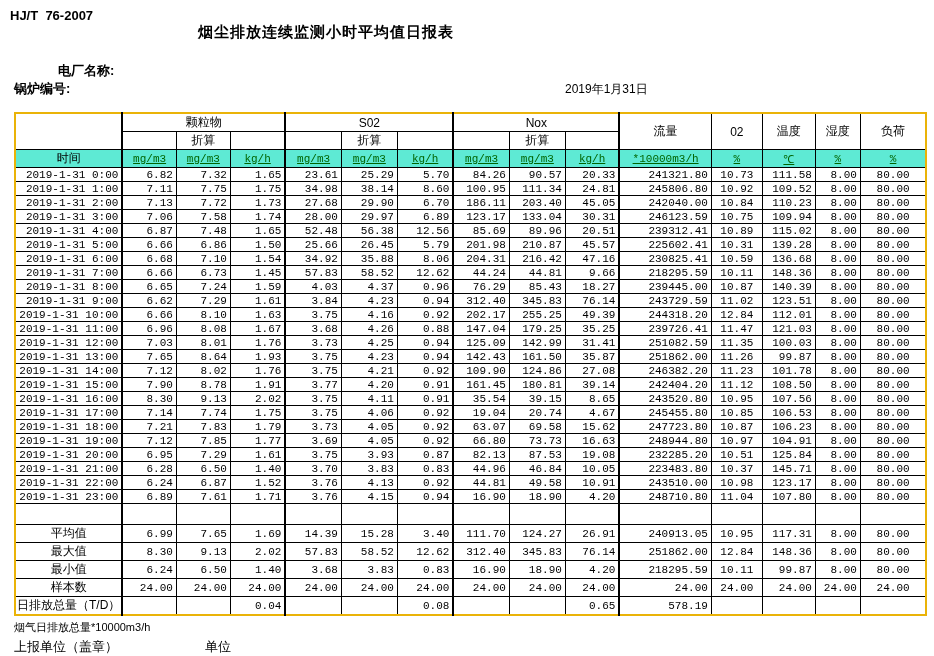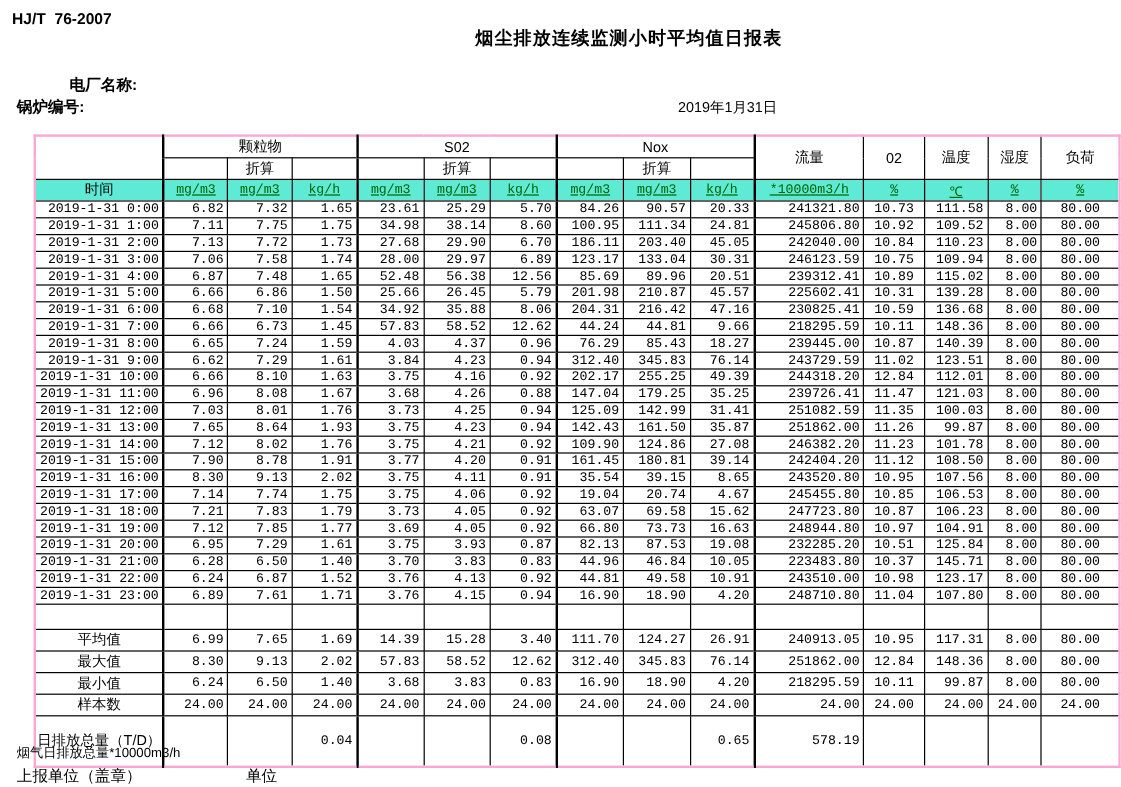--- a/index.html
+++ b/index.html
@@ -2,44 +2,44 @@
 <html><head>
 <meta charset="utf-8">
 <style>
   html,body{margin:0;padding:0;}
   body{
     width:934px;height:656px;background:#ffffff;position:relative;
     font-family:"Liberation Sans", sans-serif;color:#000;overflow:hidden;
   }
   .abs{position:absolute;}
   #standard{left:10px;top:8px;font-weight:bold;font-size:13px;white-space:pre;}
-  #title{left:0;top:23px;width:652px;text-align:right;font-weight:bold;font-size:15px;letter-spacing:1px;}
+  #title{left:0;top:23px;width:652px;text-align:center;font-weight:bold;font-size:15px;letter-spacing:1px;}
   #plant-label{left:14px;top:62px;font-weight:bold;font-size:13px;margin-left:44px;}
   #boiler-label{left:14px;top:80px;font-weight:bold;font-size:13px;}
   #report-date{left:565px;top:81px;font-size:12px;}
   #note{left:14px;top:620px;font-size:11px;}
   #report-unit{left:14px;top:638px;font-size:13px;}
   #unit-word{left:205px;top:638px;font-size:13px;}
 
   table#report{
     position:absolute;left:14px;top:112px;border-collapse:collapse;table-layout:fixed;
-    border:2px solid #f9a8d4;font-size:11px;font-family:"Liberation Mono", monospace;margin-left:14px;
+    border:2px solid #eab308;font-size:11px;font-family:"Liberation Mono", monospace;
   }
   #report td{border:1px solid #000;padding:0 3px;white-space:nowrap;overflow:hidden;}
   #report .gl{border-left-width:2px;}
   #report thead td{height:15px;text-align:center;font-size:12px;font-family:"Liberation Sans", sans-serif;}
   #report .green{background:#5eead4;}
   #report .unit{color:#006400;font-size:11px;font-family:"Liberation Mono", monospace;text-decoration:underline;}
   #report tbody td{height:13px;text-align:right;}
   #report tbody td.c{text-align:center;}
   #report tbody tr.blank td{height:20px;}
   #report tbody tr.sum td{height:14px;}
   #report tbody tr.total td{height:15px;}
   #report tbody td.lab{font-family:"Liberation Sans", sans-serif;font-size:12px;text-align:center;}
-  #report tbody td.tleft{text-align:left;overflow:visible;padding:12px 1px;}
+  #report tbody td.tleft{text-align:left;overflow:visible;padding:0 1px;}
 </style>
 </head>
 <body>
 
 <div class="abs" id="standard">HJ/T  76-2007</div>
 <div class="abs" id="title">烟尘排放连续监测小时平均值日报表</div>
 <div class="abs" id="plant-label">电厂名称:</div>
 <div class="abs" id="boiler-label">锅炉编号:</div>
 <div class="abs" id="report-date">2019年1月31日</div>
 

